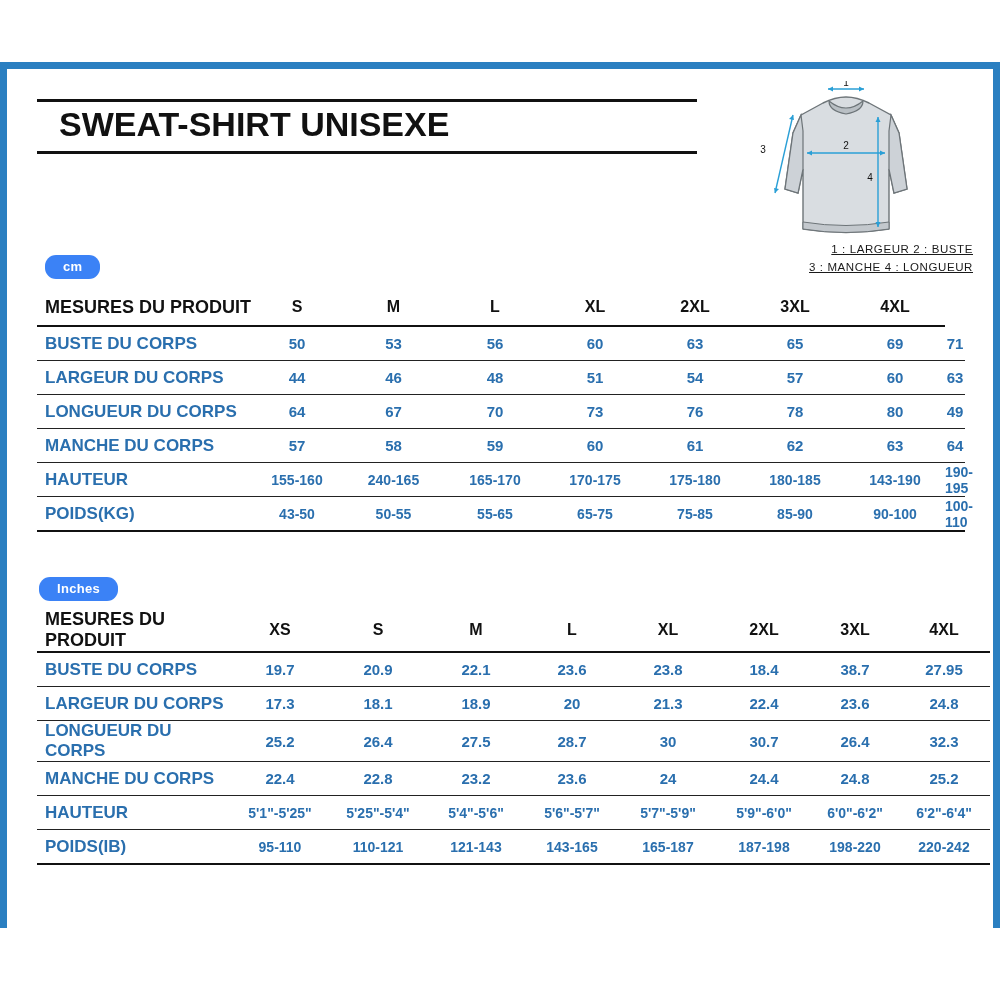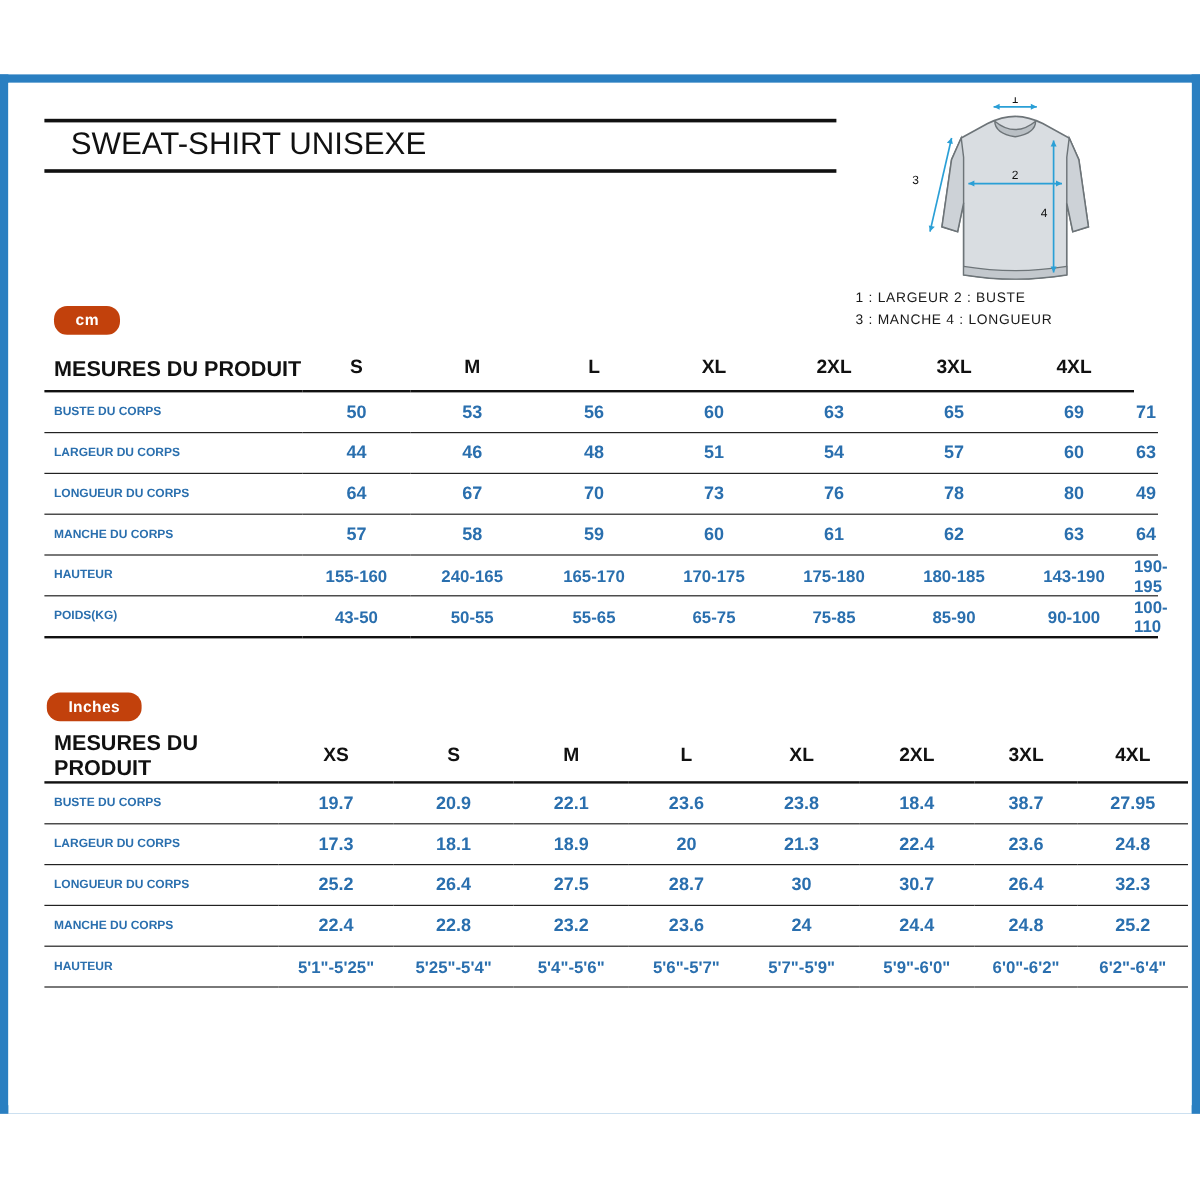--- a/index.html
+++ b/index.html
@@ -71,22 +71,22 @@
     white-space: nowrap;
   }
   .title-rule {
     height: 3px;
     background: #111111;
     margin-top: 4px;
     margin-bottom: 2px;
     width: 660px;
   }
   .title-sub {
-    font-size: 26px;
-    font-weight: normal;
+    font-size: 34px;
+    font-weight: bold;
     letter-spacing: 0px;
     color: #111111;
     padding-left: 22px;
     line-height: 1.2;
     white-space: nowrap;
   }
   .title-rule2 {
     height: 3px;
     background: #111111;
     margin-top: 6px;
@@ -100,32 +100,33 @@
     top: 12px;
     width: 230px;
     height: 190px;
   }
   .diagram svg { display: block; }
   .diagram-legend {
     position: absolute;
     right: 20px;
     top: 172px;
     width: 260px;
-    text-align: left;
+    text-align: right;
     font-size: 11.5px;
     letter-spacing: 0.6px;
     color: #1a1a1a;
     line-height: 1.55;
     font-weight: normal;
+    text-decoration: underline;
   }
 
   
   .pill {
     display: inline-block;
-    background: #c2410c;
+    background: #3b82f6;
     color: #ffffff;
     font-size: 13px;
     font-weight: bold;
     padding: 4px 18px 5px 18px;
     border-radius: 11px;
     letter-spacing: 0.3px;
   }
   .pill-wrap-cm {
     position: absolute;
     left: 38px;
@@ -159,21 +160,21 @@
     font-size: 16px;
     border-bottom: 2.2px solid #111111;
     height: 36px;
   }
   table.sizetable tr.headrow td.labelcell {
     font-size: 18px;
   }
   table.sizetable td.labelcell {
     text-align: left;
     padding-left: 8px;
-    font-size: 10px;
+    font-size: 17px;
   }
   table.sizetable tr.lastrow td {
     border-bottom: 2.2px solid #111111;
   }
   table.sizetable td.small {
     font-size: 14px;
   }
 
   #table-cm {
     left: 30px;
@@ -414,17 +415,28 @@
             <td class="labelcell">HAUTEUR</td>
             <td class="small">5'1"-5'25"</td>
             <td class="small">5'25"-5'4"</td>
             <td class="small">5'4"-5'6"</td>
             <td class="small">5'6"-5'7"</td>
             <td class="small">5'7"-5'9"</td>
             <td class="small">5'9"-6'0"</td>
             <td class="small">6'0"-6'2"</td>
             <td class="small">6'2"-6'4"</td>
           </tr>
+          <tr class="lastrow">
+            <td class="labelcell">POIDS(IB)</td>
+            <td class="small">95-110</td>
+            <td class="small">110-121</td>
+            <td class="small">121-143</td>
+            <td class="small">143-165</td>
+            <td class="small">165-187</td>
+            <td class="small">187-198</td>
+            <td class="small">198-220</td>
+            <td class="small">220-242</td>
+          </tr>
         </tbody>
     </table>
 
   </div>
 </div>
 
 </body></html>

